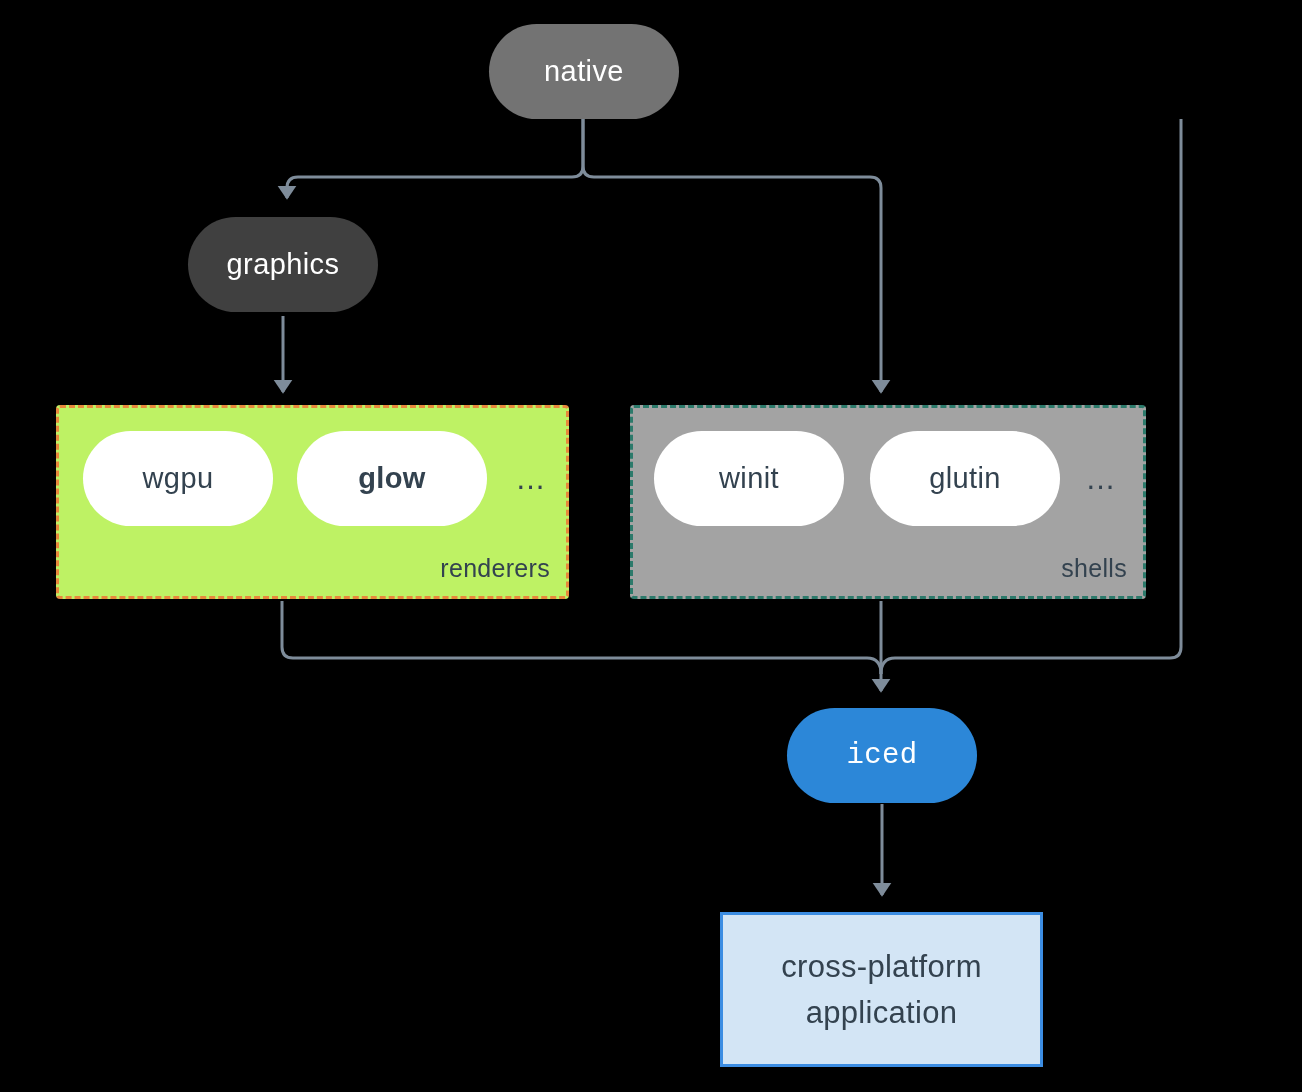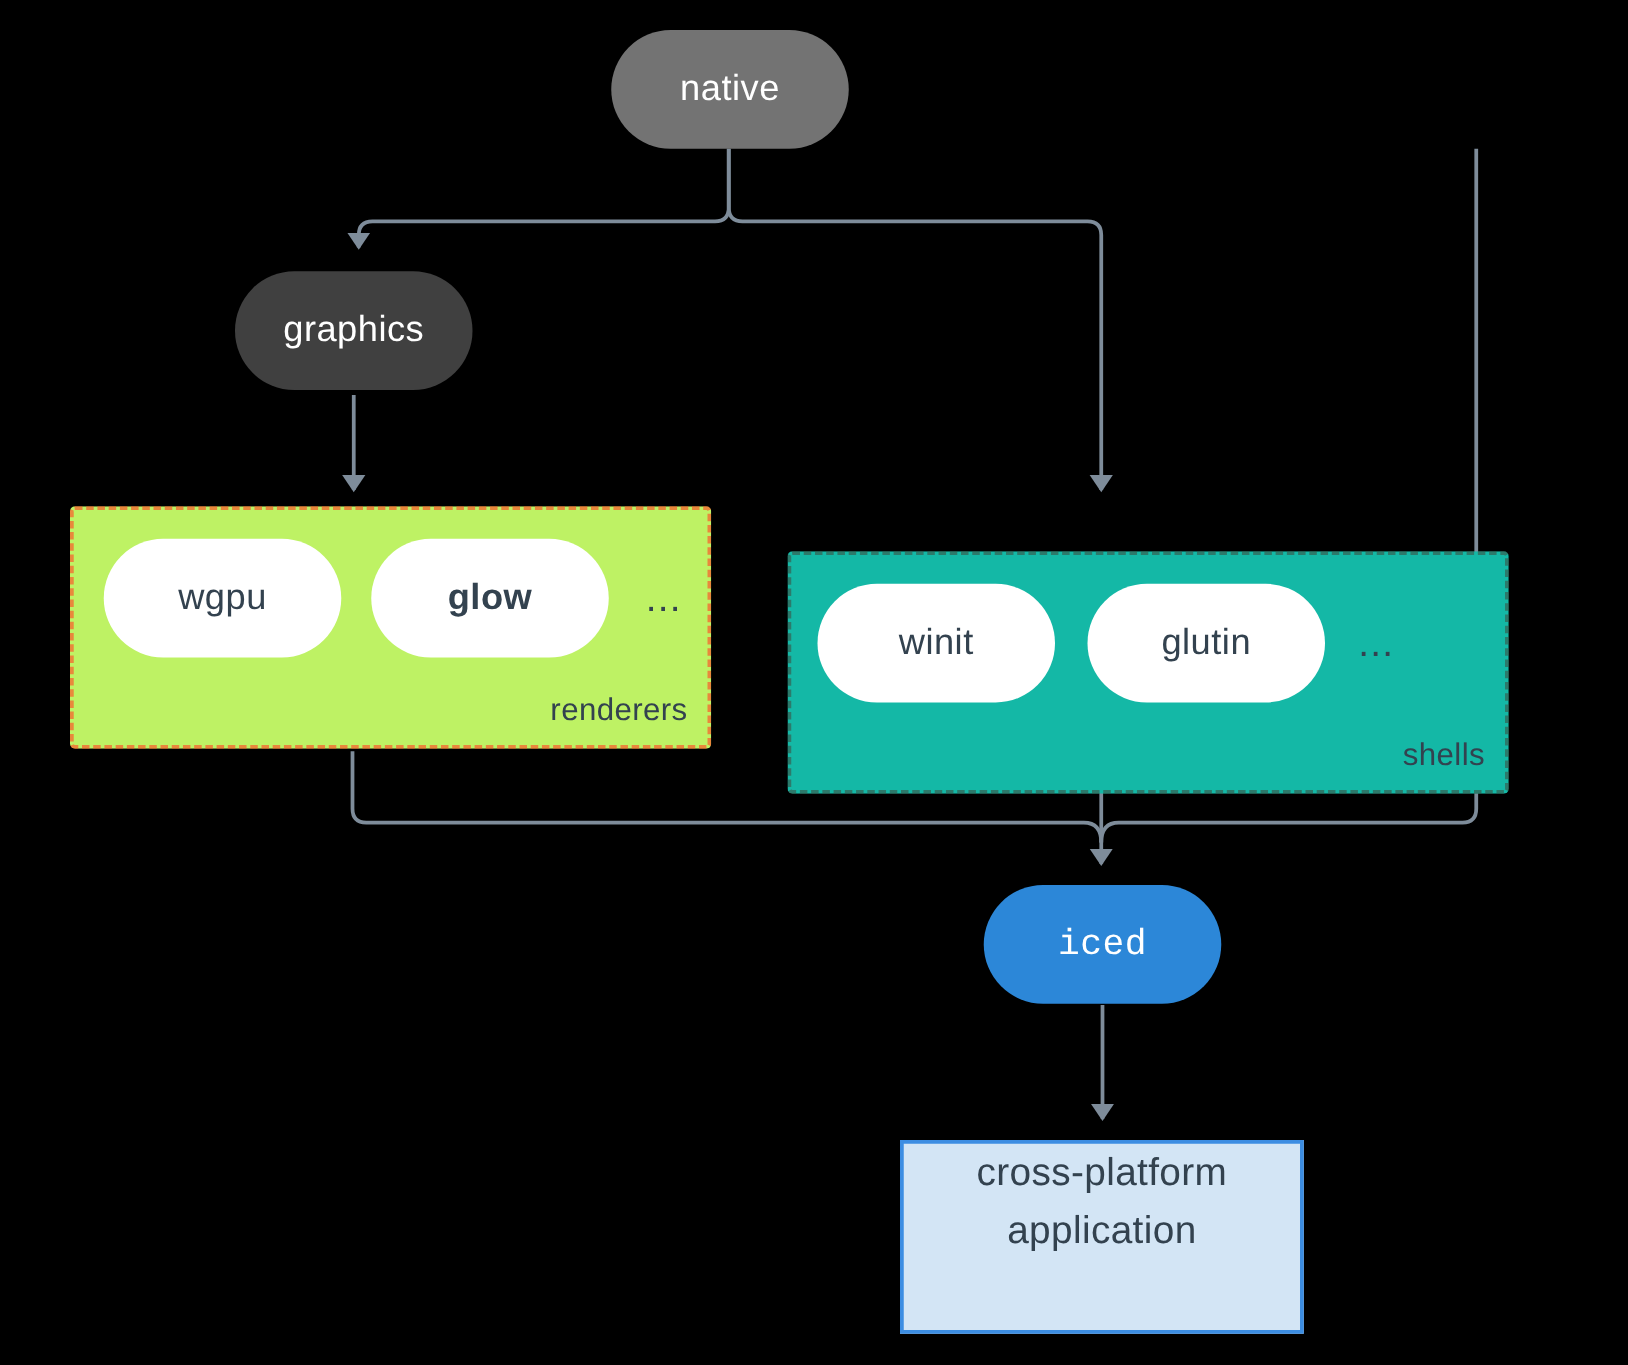--- a/index.html
+++ b/index.html
@@ -30,22 +30,22 @@
     position:absolute;
     box-sizing:border-box;
     border-radius:4px;
     height:194px;
   }
   .group-renderers{
     left:21px;top:405px;width:513px;
     background:#bef264;border:3px dashed #e8883c;margin-left:35px;
   }
   .group-shells{
-    left:630px;top:405px;width:577px;
-    background:#14b8a6;border:3px dashed #2c7a6b;margin-top:36px;
+    left:630px;top:405px;width:516px;
+    background:#a3a3a3;border:3px dashed #2c7a6b;
   }
   .white-pill{
     position:absolute;
     width:190px;height:95px;top:23px;
     border-radius:48px;
     background:#fff;
     display:flex;align-items:center;justify-content:center;
     font-size:29px;letter-spacing:.4px;
     color:#33424f;
   }
@@ -63,21 +63,21 @@
   .group-label{
     position:absolute;right:16px;bottom:13px;
     font-size:25px;color:#33424f;letter-spacing:.3px;text-align:center;
   }
 
   .app-box{
     position:absolute;
     left:720px;top:912px;width:323px;height:155px;
     box-sizing:border-box;
     background:#d3e5f5;border:3px solid #3c8de2;
-    display:flex;flex-direction:column;align-items:center;
+    display:flex;flex-direction:column;align-items:center;justify-content:center;
     font-size:31px;line-height:46px;color:#33424f;letter-spacing:.3px;
   }
 </style>
 </head>
 <body>
 
 <div id="stage">
 
   <svg id="edges" viewBox="0 0 1302 1092" xmlns="http://www.w3.org/2000/svg">
     <defs>

